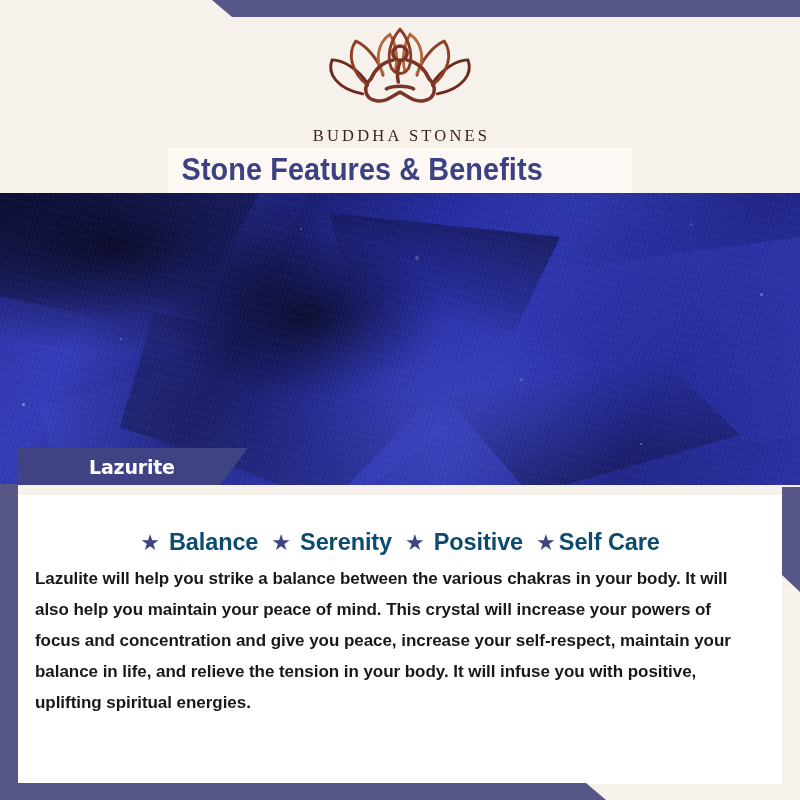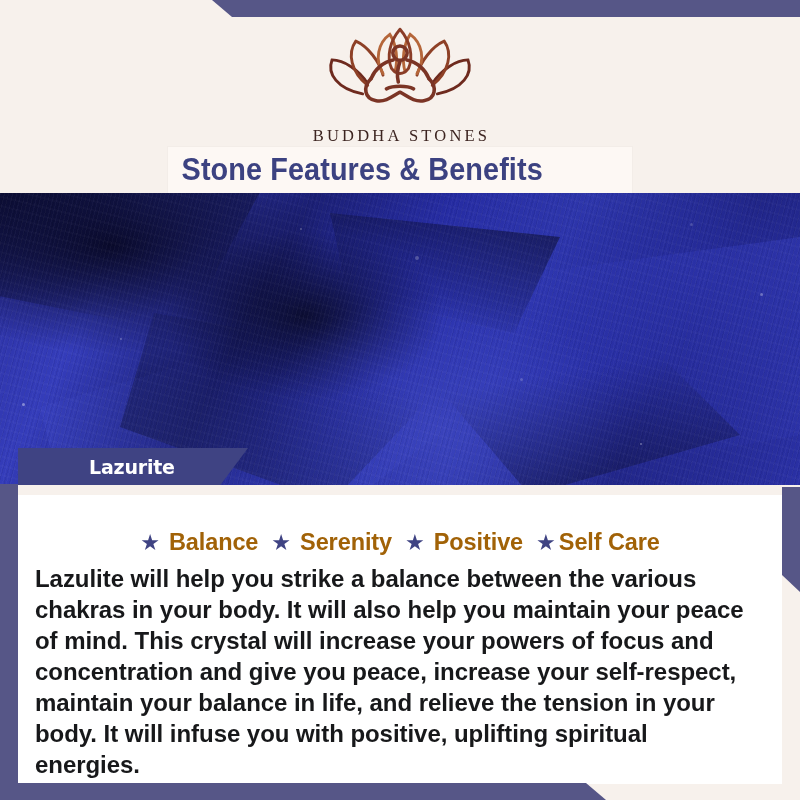--- a/index.html
+++ b/index.html
@@ -229,39 +229,39 @@
     top: 44px;
     left: 0;
     width: 764px;
     text-align: center;
     white-space: nowrap;
   }
   .benefits .bitem {
     font-family: "Liberation Sans Narrow", "Liberation Sans", sans-serif;
     font-size: 23.5px;
     font-weight: bold;
-    color: #a16207;
+    color: #0c4a6e;
     letter-spacing: -0.1px;
   }
   .benefits .star {
     font-size: 22px;
     color: #3f4383;
     line-height: 1;
   }
   .benefits .gap { display: inline-block; width: 9px; }
   .benefits .gapwide { display: inline-block; width: 13px; }
   .benefits .gapsmall { display: inline-block; width: 3px; }
 
   .description {
     position: absolute;
     top: 78px;
     left: 17px;
     width: 724px;
     font-family: "Liberation Sans Narrow", "Liberation Sans", sans-serif;
-    font-size: 24px;
+    font-size: 17px;
     font-weight: 600;
     line-height: 31px;
     color: #17181a;
     letter-spacing: -0.05px;
     text-align: left;
   }
 </style>
 </head>
 <body>
 

